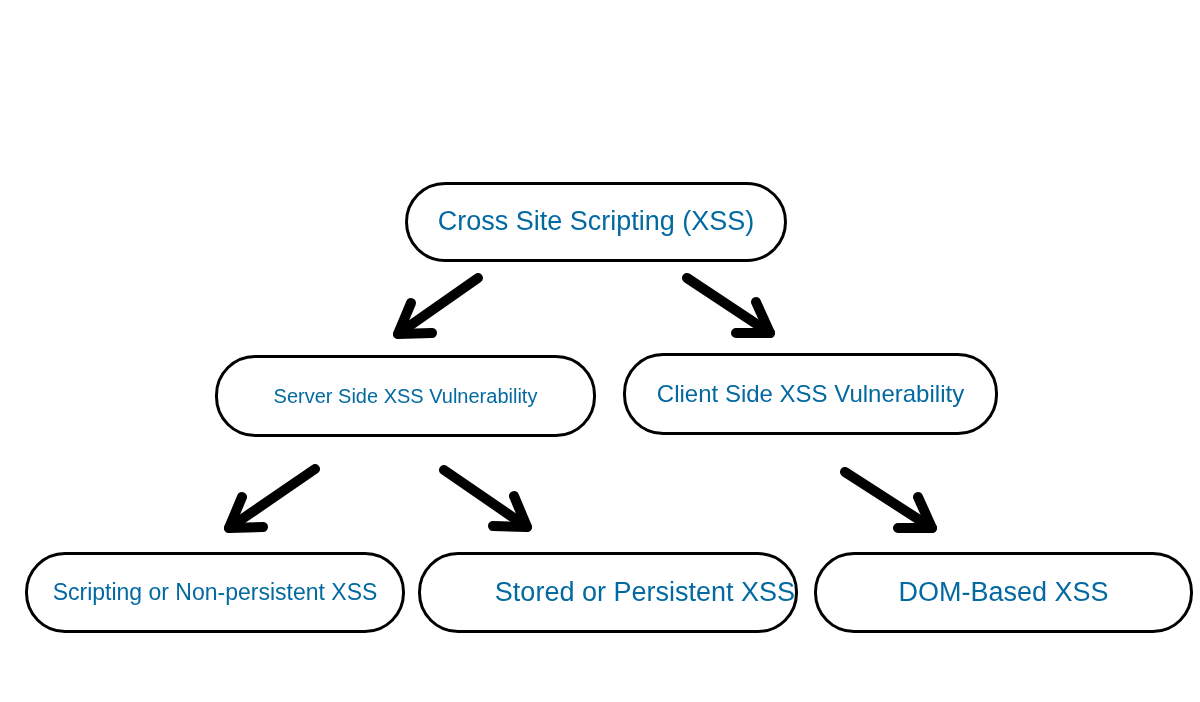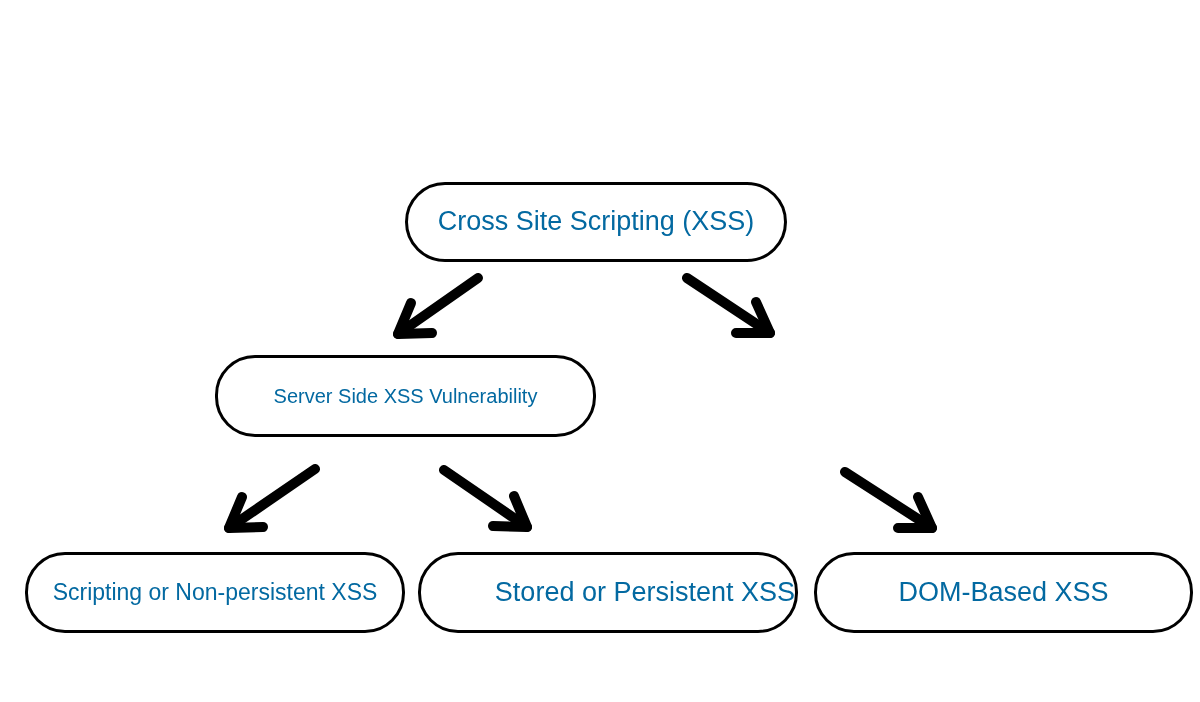--- a/index.html
+++ b/index.html
@@ -74,20 +74,23 @@
   </svg>
 
   <div class="node" style="left:405px; top:182px; width:382px; height:80px; font-size:27px;">
     <span>Cross Site Scripting (XSS)</span>
   </div>
 
   <div class="node" style="left:215px; top:355px; width:381px; height:82px; font-size:20px;">
     <span>Server Side XSS Vulnerability</span>
   </div>
 
+  <div class="node" style="left:623px; top:353px; width:375px; height:82px; font-size:24px;">
+    <span>Client Side XSS Vulnerability</span>
+  </div>
 
   <div class="node" style="left:25px; top:552px; width:380px; height:81px; font-size:23px;">
     <span>Scripting or Non-persistent XSS</span>
   </div>
 
   <div class="node" style="left:418px; top:552px; width:380px; height:81px; font-size:27px;justify-content:flex-end;">
     <span>Stored or Persistent XSS</span>
   </div>
 
   <div class="node" style="left:814px; top:552px; width:379px; height:81px; font-size:27px;">

